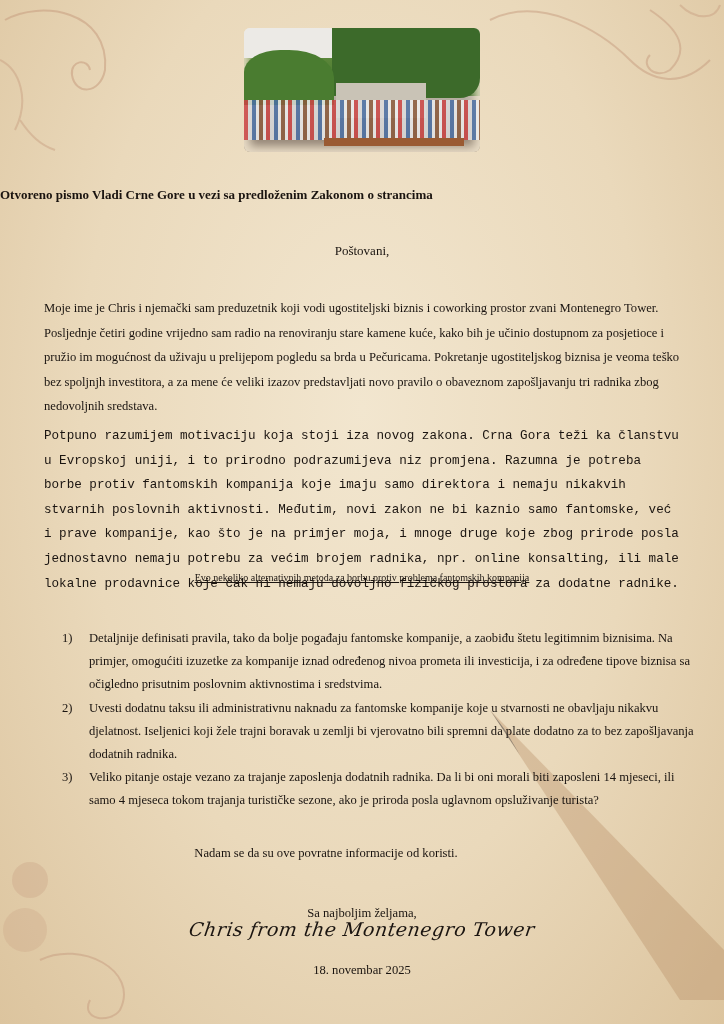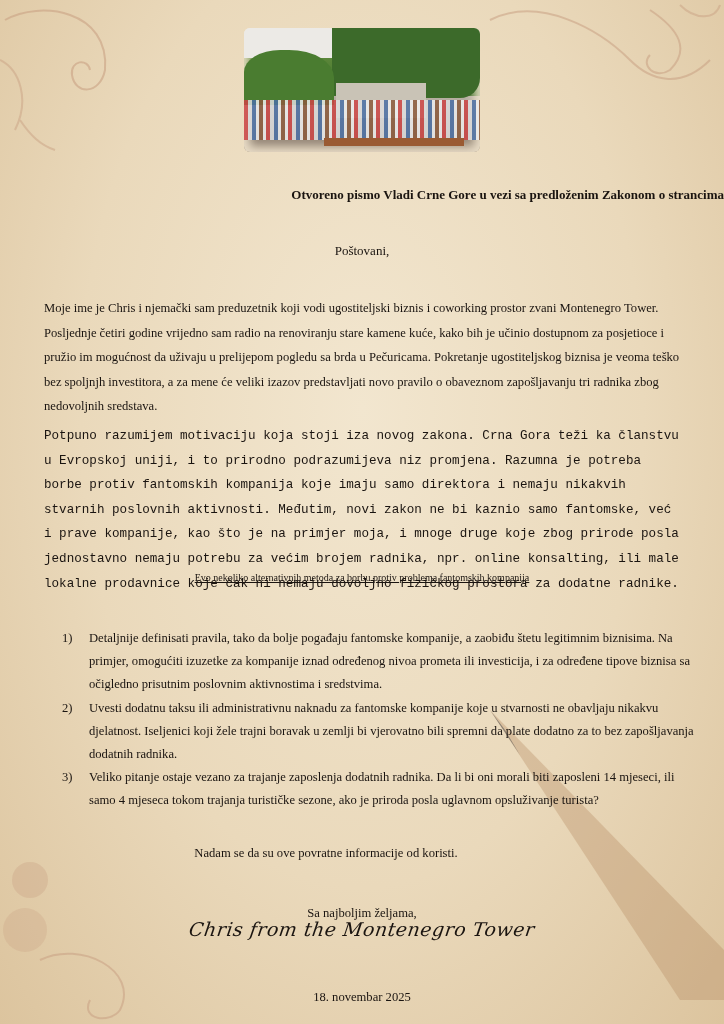--- a/index.html
+++ b/index.html
@@ -18,36 +18,36 @@
     background: linear-gradient(180deg,#e8e8e6 0%, #e8e8e6 20%, #5f8a3c 20%, #3f6e2a 55%, #b8b0a4 55%, #8a7a6a 100%);
   }
   .photo .sky { position:absolute; left:0; top:0; width:90px; height:30px; background:#eceae6; }
   .photo .ivy { position:absolute; left:88px; top:0; width:148px; height:70px; background:#3c6a2a; border-radius:0 0 20px 10px; }
   .photo .tree { position:absolute; left:0; top:22px; width:90px; height:55px; background:#4a7c30; border-radius:40% 50% 0 0; }
   .photo .wall { position:absolute; left:92px; top:55px; width:90px; height:35px; background:#c9c3b6; }
   .photo .crowd { position:absolute; left:0; top:72px; width:236px; height:40px;
      background: repeating-linear-gradient(90deg,#c44 0 4px,#ddd 4px 8px,#4a6fa5 8px 12px,#eee 12px 15px,#8b5a3c 15px 19px,#f0f0f0 19px 22px); opacity:0.85; }
   .photo .table { position:absolute; left:80px; top:110px; width:140px; height:8px; background:#9a5a32; }
   .title {
-    position:absolute; top:187px; left:0; width:724px; text-align:right;
+    position:absolute; top:187px; left:0; width:724px; text-align:left;
     font-weight:bold; font-size:13px;
   }
   .greeting { position:absolute; top:243px; left:0; width:724px; text-align:center; font-size:13px; }
   .para { position:absolute; left:44px; width:640px; font-size:12.6px; line-height:24.6px; }
   .p1 { top:296px; }
   .p2 { top:424px;font-family:Liberation Mono, monospace; }
   .subhead { position:absolute; top:572px; left:0; width:724px; text-align:center; font-size:10px; text-decoration:underline; }
   .list { position:absolute; left:62px; top:627px; width:640px; margin:0; padding:0; list-style:none; font-size:12.6px; line-height:23.2px; }
   .list li { position:relative; padding-left:27px; }
   .list .num { position:absolute; left:0; top:0; }
   .hope { position:absolute; top:846px; left:0; width:652px; text-align:center; font-size:12.6px; }
   .closing { position:absolute; top:906px; left:0; width:724px; text-align:center; font-size:12.6px; }
   .signature { position:absolute; top:918px; left:0; width:724px; text-align:center;
      font-family:"DejaVu Serif", serif; font-style:italic; font-size:19px; letter-spacing:0.5px; transform:skewX(-8deg); }
-  .date { position:absolute; top:963px; left:0; width:724px; text-align:center; font-size:12.6px;margin-top:27px; }
+  .date { position:absolute; top:963px; left:0; width:724px; text-align:center; font-size:12.6px; }
 </style>
 </head>
 <body>
 
 <svg class="orn" style="left:0;top:0" width="130" height="160" viewBox="0 0 130 160">
   <path d="M5 20 C40 0, 110 10, 105 70 C100 95, 75 95, 72 75 C70 60, 88 58, 90 70" fill="none" stroke="#c9a184" stroke-width="2" opacity="0.6"></path>
   <path d="M0 60 C20 70, 30 100, 15 130 M20 120 C30 135, 40 145, 55 150" fill="none" stroke="#c9a184" stroke-width="2" opacity="0.5"></path>
 </svg>
 <svg class="orn" style="left:480px;top:0" width="244" height="110" viewBox="0 0 244 110">
   <path d="M10 20 C60 -5, 120 30, 150 60 C170 80, 200 90, 230 60 M170 10 C200 30, 210 50, 190 70 C175 80, 160 65, 170 55" fill="none" stroke="#c9a184" stroke-width="2" opacity="0.55"></path>

